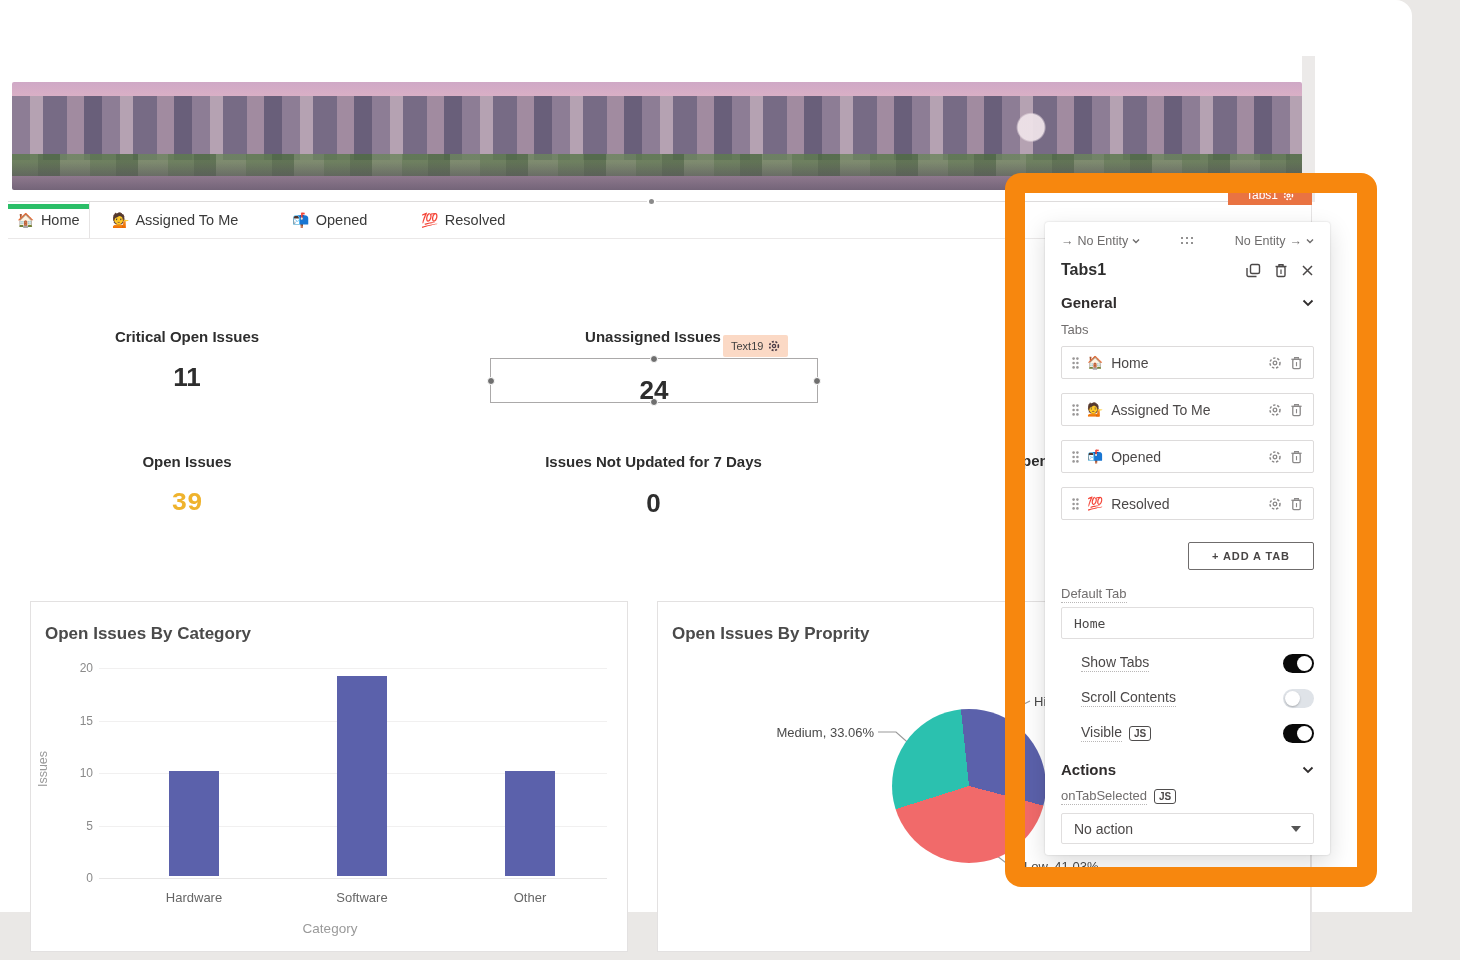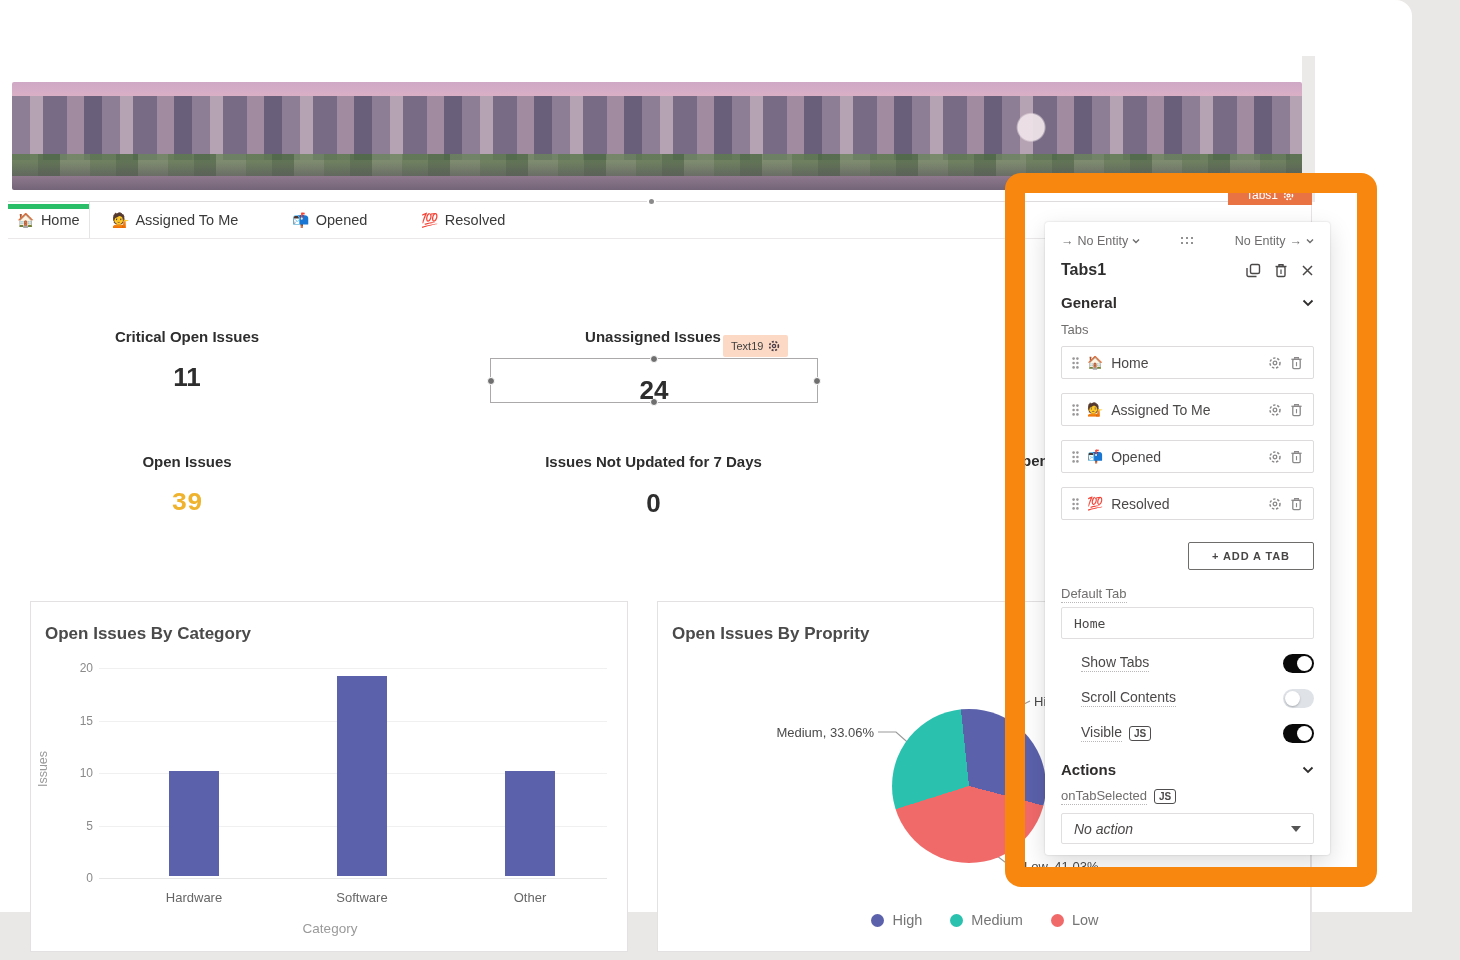--- a/index.html
+++ b/index.html
@@ -85,21 +85,21 @@
     font-family:"DejaVu Sans Mono", monospace; font-size:13px; color:#4B4848; }
   .toggle-row { margin-top:13px; display:flex; align-items:center; justify-content:space-between; height:22px; }
   .toggle-row .lbl { font-size:14px; color:#4B4848; display:flex; align-items:center; gap:7px;margin-left:20px; }
   .switch { width:31px; height:19px; border-radius:10px; position:relative; cursor:pointer; }
   .switch.on { background:#0a0a0a; }
   .switch.on::after { content:""; position:absolute; right:2px; top:2px; width:15px; height:15px; border-radius:50%; background:#fff; }
   .switch.off { background:#DFE3E8; }
   .switch.off::after { content:""; position:absolute; left:2px; top:2px; width:15px; height:15px; border-radius:50%; background:#fff; box-shadow:0 1px 2px rgba(0,0,0,.25); }
   .js-badge { display:inline-block; border:1.5px solid #4F4D4D; border-radius:3px; font-size:10px; font-weight:700; line-height:13px; padding:0 4px; color:#4B4848; }
   .pp-select { margin-top:8px; height:31px; border:1px solid #E0DEDE; border-radius:2px; display:flex; align-items:center; padding:8px 12px;
-    font-size:14px; color:#4B4848; cursor:pointer;font-style:italic; }
+    font-size:14px; color:#4B4848; cursor:pointer; }
   .pp-select .caret { margin-left:auto; width:0; height:0; border-left:5px solid transparent; border-right:5px solid transparent; border-top:6px solid #555; }
 
   
   .widget-badge { left:1228px; top:185px; width:84px; height:20px; background:#E97342; color:#fff; font-size:12px;
     display:flex; align-items:center; justify-content:center; gap:5px; z-index:5; }
   .annotation { left:1005px; top:173px; width:372px; height:714px; border:20px solid #F7870E; border-radius:16px; z-index:50; pointer-events:none; }
 
   svg.ic { display:block; }
 </style>
 </head>
@@ -184,34 +184,20 @@
   <div class="card-title">Open Issues By Proprity</div>
   <svg class="abs" style="left:0; top:0;" width="654" height="351">
     <polyline points="220,130 238,130 256,146" fill="none" stroke="#9a9a9a" stroke-width="1.2"></polyline>
     <polyline points="344,121 362,104 372,99" fill="none" stroke="#9a9a9a" stroke-width="1.2"></polyline>
     <polyline points="330,247 352,264 362,264" fill="none" stroke="#9a9a9a" stroke-width="1.2"></polyline>
   </svg>
   <div class="pie" style="background: conic-gradient(from -6deg, rgb(91, 97, 171) 0%, rgb(91, 97, 171) 30.77%, rgb(241, 106, 106) 30.77%, rgb(241, 106, 106) 71.8%, rgb(43, 193, 175) 71.8%, rgb(43, 193, 175) 100.01%);"></div>
   <div class="pie-label" style="left:30px; top:123px; width:186px; text-align:right;">Medium, 33.06%</div>
   <div class="pie-label" style="left:376px; top:92px;">High, 30.77%</div>
   <div class="pie-label" style="left:366px; top:257px;">Low, 41.03%</div>
-  <div class="legend">
-    <div class="legend-item">
-      <span class="legend-dot" style="background-color: rgb(91, 97, 171);"></span>
-      <span>High</span>
-    </div>
-    <div class="legend-item">
-      <span class="legend-dot" style="background-color: rgb(43, 193, 175);"></span>
-      <span>Medium</span>
-    </div>
-    <div class="legend-item">
-      <span class="legend-dot" style="background-color: rgb(241, 106, 106);"></span>
-      <span>Low</span>
-    </div>
-  </div>
 </div>
 
 <div class="abs widget-badge">
   <span>Tabs1</span>
   <svg class="ic" width="11" height="11" viewBox="0 0 12 12">
       <circle cx="6" cy="6" r="4.4" fill="none" stroke="#fff" stroke-width="1.6" stroke-dasharray="2 1.6"></circle>
       <circle cx="6" cy="6" r="1.6" fill="none" stroke="#fff" stroke-width="1.3"></circle>
     </svg>
 </div>
 

